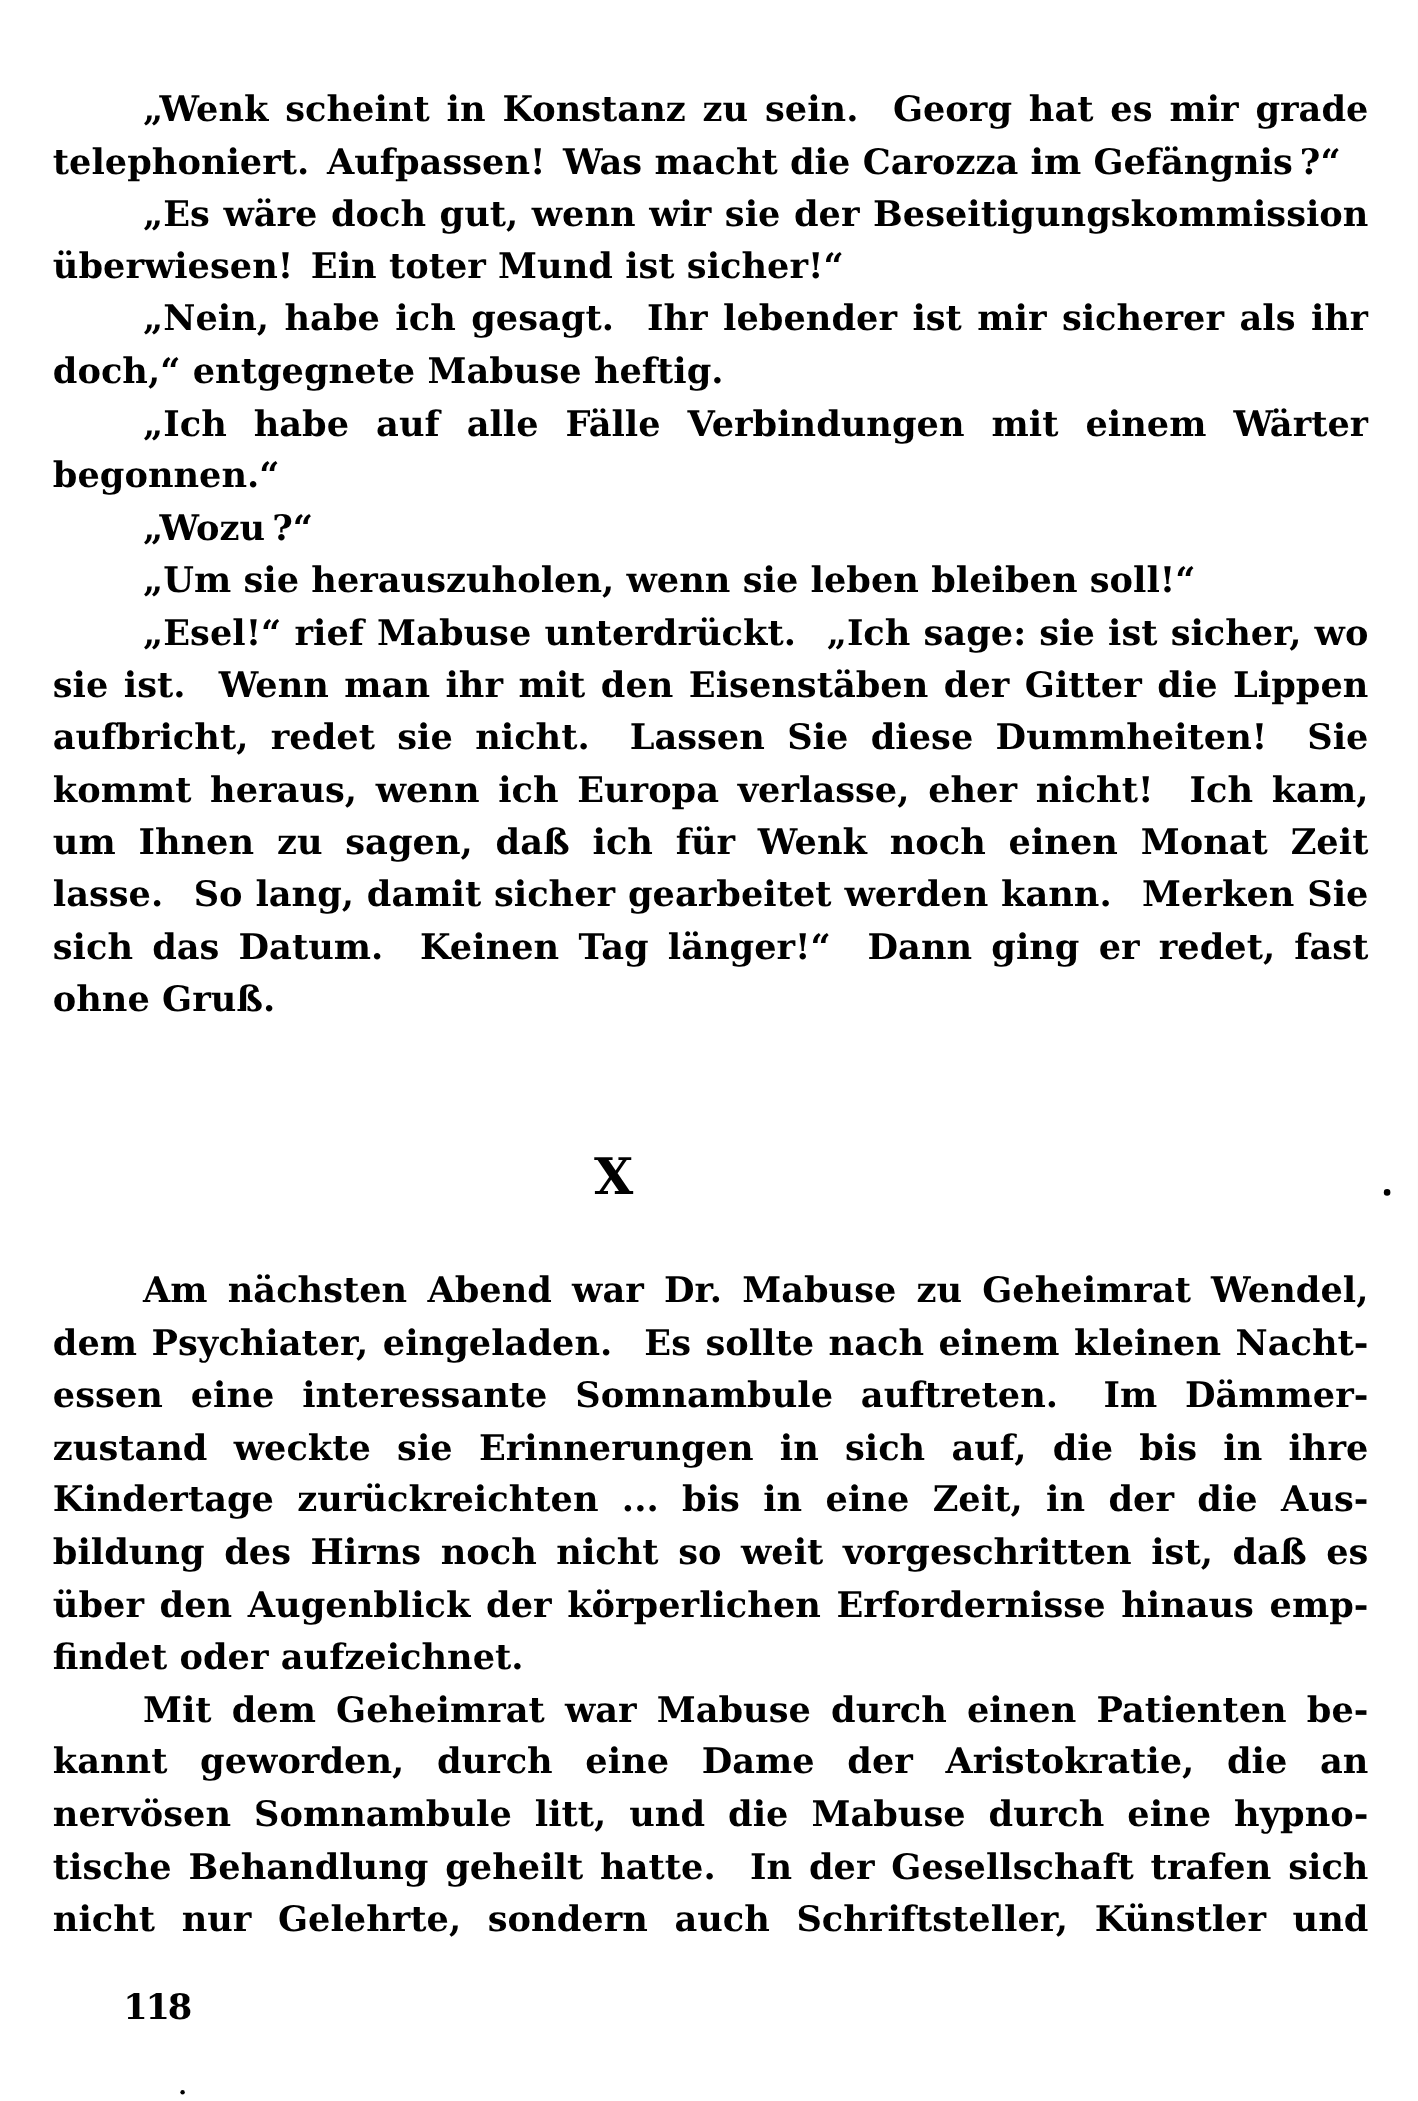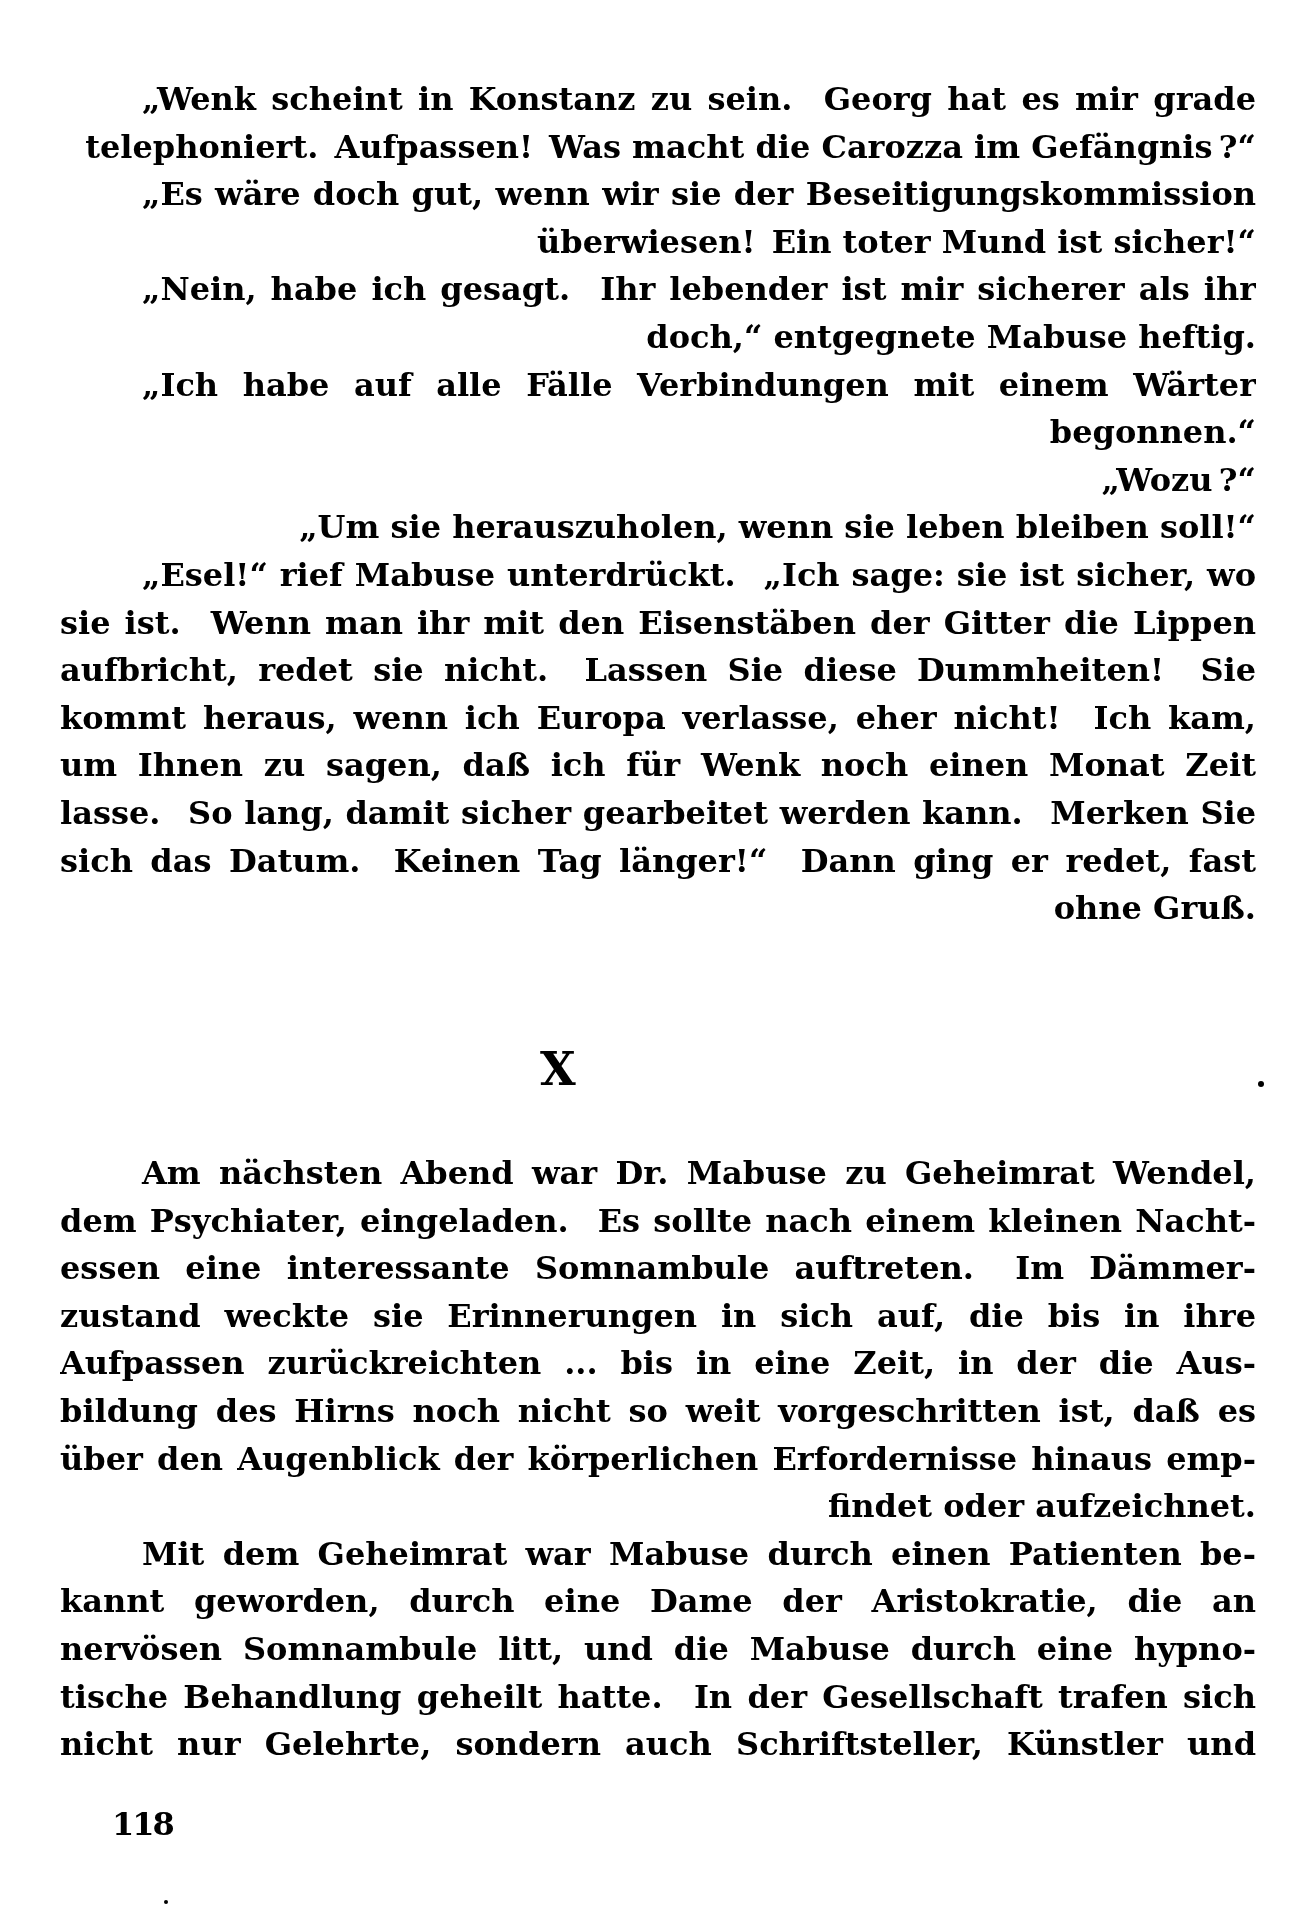--- a/index.html
+++ b/index.html
@@ -7,31 +7,31 @@
     position: relative;
     width: 1289px;
     height: 1910px;
     background: #ffffff;
     overflow: hidden;
     font-family: "DejaVu Serif", "Liberation Serif", serif;
     color: #000;
   }
   .text-block {
     position: absolute;
-    left: 60px;
+    left: 48px;
     width: 1196px;
     font-size: 32px;
     font-weight: bold;
   }
   .block1 { top: 76px; }
   .block2 { top: 1150px; }
   .line {
     height: 47.6px;
     line-height: 47.6px;
-    text-align: right;
+    text-align: left;
     overflow: hidden;
   }
   .line.indent { text-indent: 82px; }
   .line.flush {
     text-align: justify;
     text-align-last: justify;
     text-justify: inter-word;
   }
   .chapter-heading {
     position: absolute;
@@ -84,21 +84,21 @@
       <div class="line">ohne Gruß.</div>
     </div>
 
   <div class="chapter-heading">X</div>
 
   <div class="text-block block2">
       <div class="line indent flush">Am nächsten Abend war Dr. Mabuse zu Geheimrat Wendel,</div>
       <div class="line flush">dem Psychiater, eingeladen.  Es sollte nach einem kleinen Nacht-</div>
       <div class="line flush">essen eine interessante Somnambule auftreten.  Im Dämmer-</div>
       <div class="line flush">zustand weckte sie Erinnerungen in sich auf, die bis in ihre frühen</div>
-      <div class="line flush">Aufpassen zurückreichten ... bis in eine Zeit, in der die Aus-</div>
+      <div class="line flush">Kindertage zurückreichten ... bis in eine Zeit, in der die Aus-</div>
       <div class="line flush">bildung des Hirns noch nicht so weit vorgeschritten ist, daß es</div>
       <div class="line flush">über den Augenblick der körperlichen Erfordernisse hinaus emp-</div>
       <div class="line">findet oder aufzeichnet.</div>
       <div class="line indent flush">Mit dem Geheimrat war Mabuse durch einen Patienten be-</div>
       <div class="line flush">kannt geworden, durch eine Dame der Aristokratie, die an schweren</div>
       <div class="line flush">nervösen Somnambule litt, und die Mabuse durch eine hypno-</div>
       <div class="line flush">tische Behandlung geheilt hatte.  In der Gesellschaft trafen sich</div>
       <div class="line flush">nicht nur Gelehrte, sondern auch Schriftsteller, Künstler und</div>
     </div>
 

